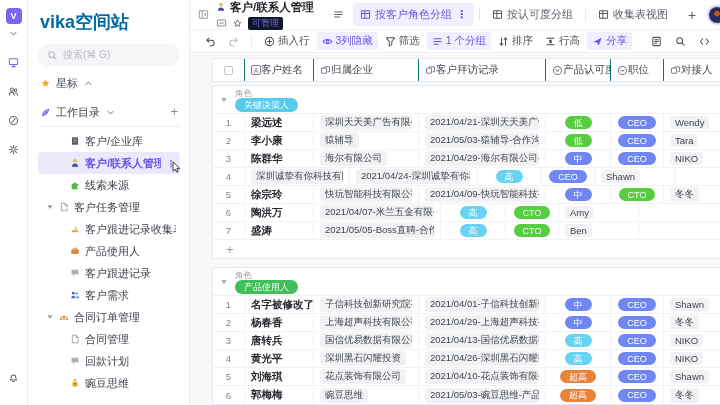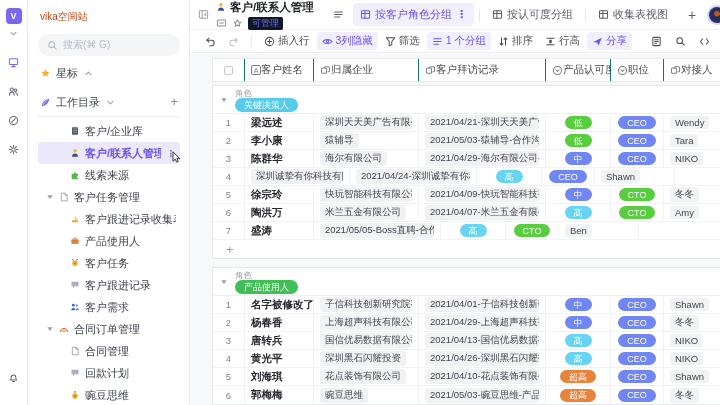--- a/index.html
+++ b/index.html
@@ -14,21 +14,21 @@
   .logo{width:16px;height:16px;border-radius:4px;background:#7B67EE;color:#fff;font-size:9px;
     font-weight:bold;display:flex;align-items:center;justify-content:center}
   .ric{color:#60646f;margin-top:18px}
   .ric.chev{margin-top:4px;color:#9aa0ab}
   .ric.active{color:#7B67EE}
   .ric.bell{margin-top:auto;margin-bottom:14px}
 
   
   .sidebar{position:absolute;left:29px;top:0;width:161px;height:405px;background:#fff;
     border-right:1px solid #e9eaee;padding:8px 9px;overflow:hidden}
-  .sb-title{font-size:10px;font-weight:normal;color:#c2410c;margin:2px 0 10px 2px}
+  .sb-title{font-size:18px;font-weight:bold;color:#0369a1;margin:2px 0 10px 2px}
   .search{height:22px;border-radius:12px;background:#f4f5f7;display:flex;align-items:center;gap:5px;
     padding:0 9px;color:#b7bac4;font-size:10px}
   .secrow{display:flex;align-items:center;gap:5px;height:24px;margin-top:5px;color:#41454d;padding:0 2px}
   .secrow .plus{margin-left:auto;color:#878c96;font-size:13px;line-height:10px}
   .divider{border-bottom:1px solid #ececf0;margin:2px 0 3px}
   .tree{}
   .titem{display:flex;align-items:center;gap:5px;height:22px;border-radius:4px;padding:0 4px;
     color:#3f434c;font-size:11px;position:relative;white-space:nowrap}
   .titem.lvl1{padding-left:8px}
   .titem.lvl2{padding-left:32px}
@@ -241,30 +241,20 @@
         </div>
         <div class="titem lvl2">
           <span>
             <svg width="10" height="10" viewBox="0 0 12 12">
               <path d="M4.3 3.8V2.6h3.4v1.2" stroke="#C9803A" fill="none"></path>
               <rect x="1.6" y="3.8" width="8.8" height="5.8" rx="1" fill="#E08A3C"></rect>
               <path d="M1.6 6h8.8" stroke="#C9702C" stroke-width=".7"></path>
             </svg>
           </span>
           <span class="tlabel">产品使用人</span>
-        </div>
-        <div class="titem lvl2">
-          <span>
-            <svg width="10" height="10" viewBox="0 0 12 12">
-              <circle cx="6" cy="6.4" r="3.4" fill="#F2B33D"></circle>
-              <circle cx="6" cy="6.4" r="1.3" fill="#C98A1E"></circle>
-              <path d="M4 3.4 3 1.2M8 3.4l1-2.2" stroke="#3E63C4" stroke-width="1"></path>
-            </svg>
-          </span>
-          <span class="tlabel">客户任务</span>
         </div>
         <div class="titem lvl2">
           <span>
             <svg width="10" height="10" viewBox="0 0 12 12">
               <path d="M1.8 2.2h8.4v5.4H5.6L3.6 9.8V7.6H1.8Z" fill="#aab0ba"></path>
             </svg>
           </span>
           <span class="tlabel">客户跟进记录</span>
         </div>
         <div class="titem lvl2">
@@ -650,23 +640,20 @@
       <div class="cell center w5">
                   <span class="pill" style="background:#57CD3F">CTO</span>
                 </div>
       <div class="cell w6">
                   <span class="gtagc">冬冬</span>
                 </div>
     </div>
               <div class="grow">
       <div class="cell num w0">6</div>
       <div class="cell name w1">陶洪万</div>
-      <div class="cell w2">
-                  <span class="gtagc">米兰五金有限公司</span>
-                </div>
       <div class="cell w3">
                   <span class="gtagc">2021/04/07-米兰五金有限公...</span>
                 </div>
       <div class="cell center w4">
                   <span class="pill" style="background:#69D3F2">高</span>
                 </div>
       <div class="cell center w5">
                   <span class="pill" style="background:#57CD3F">CTO</span>
                 </div>
       <div class="cell w6">

